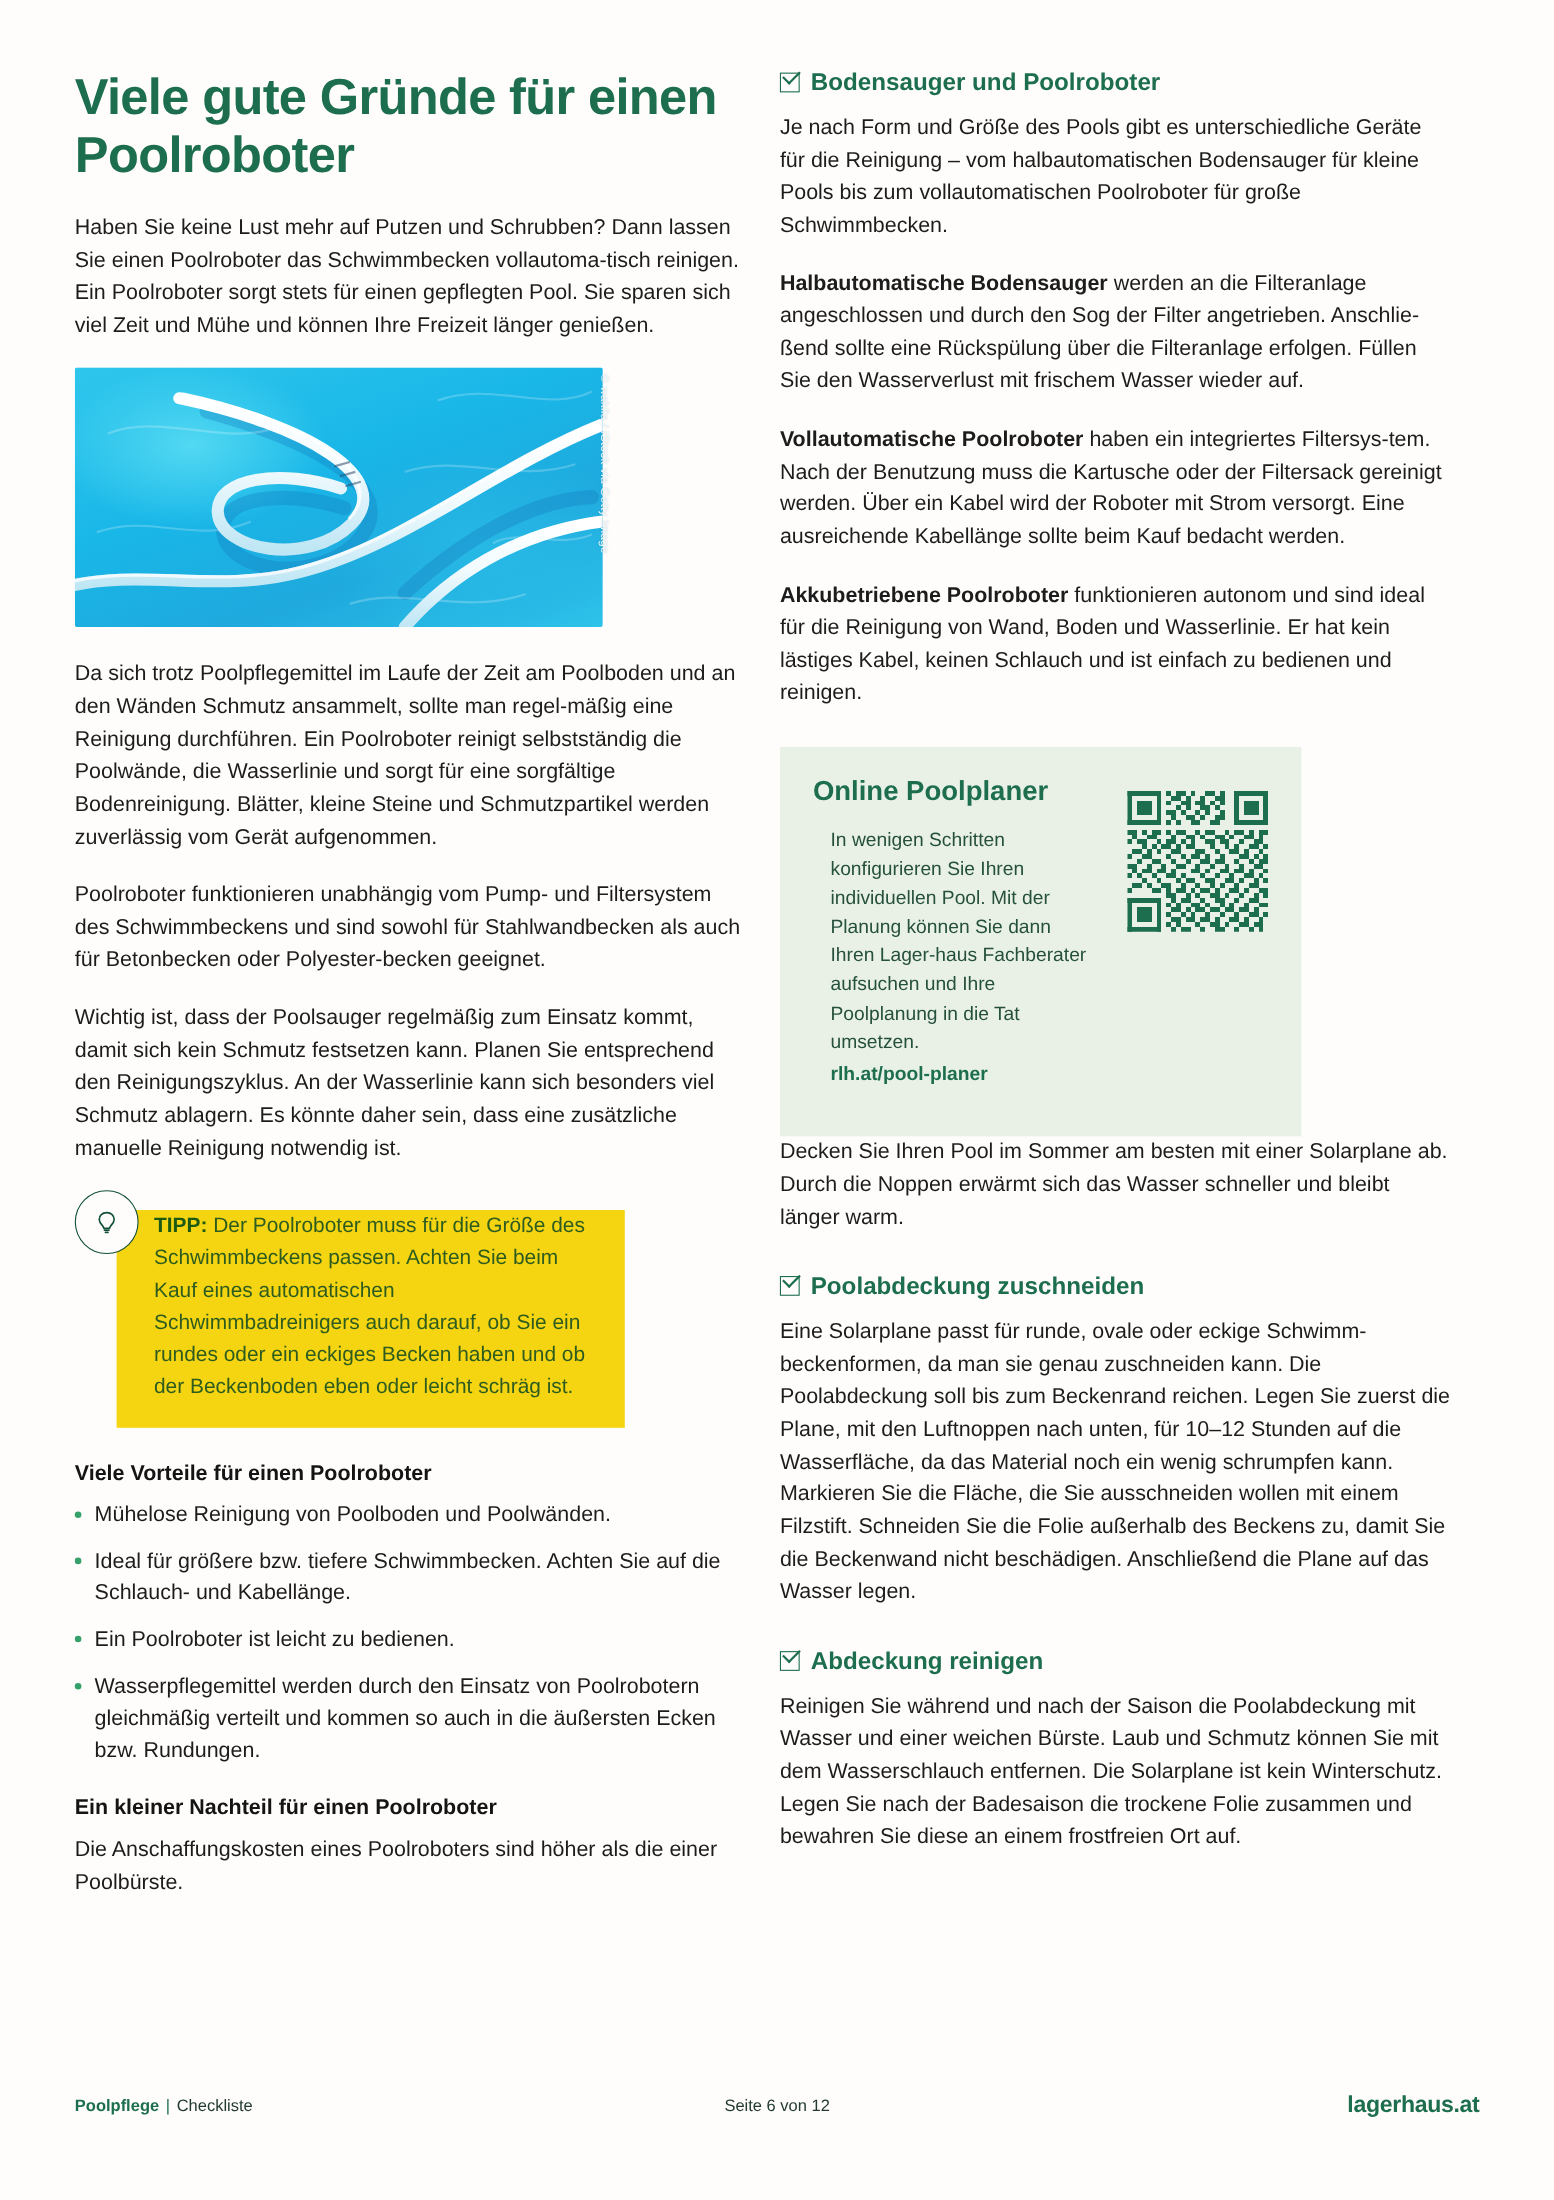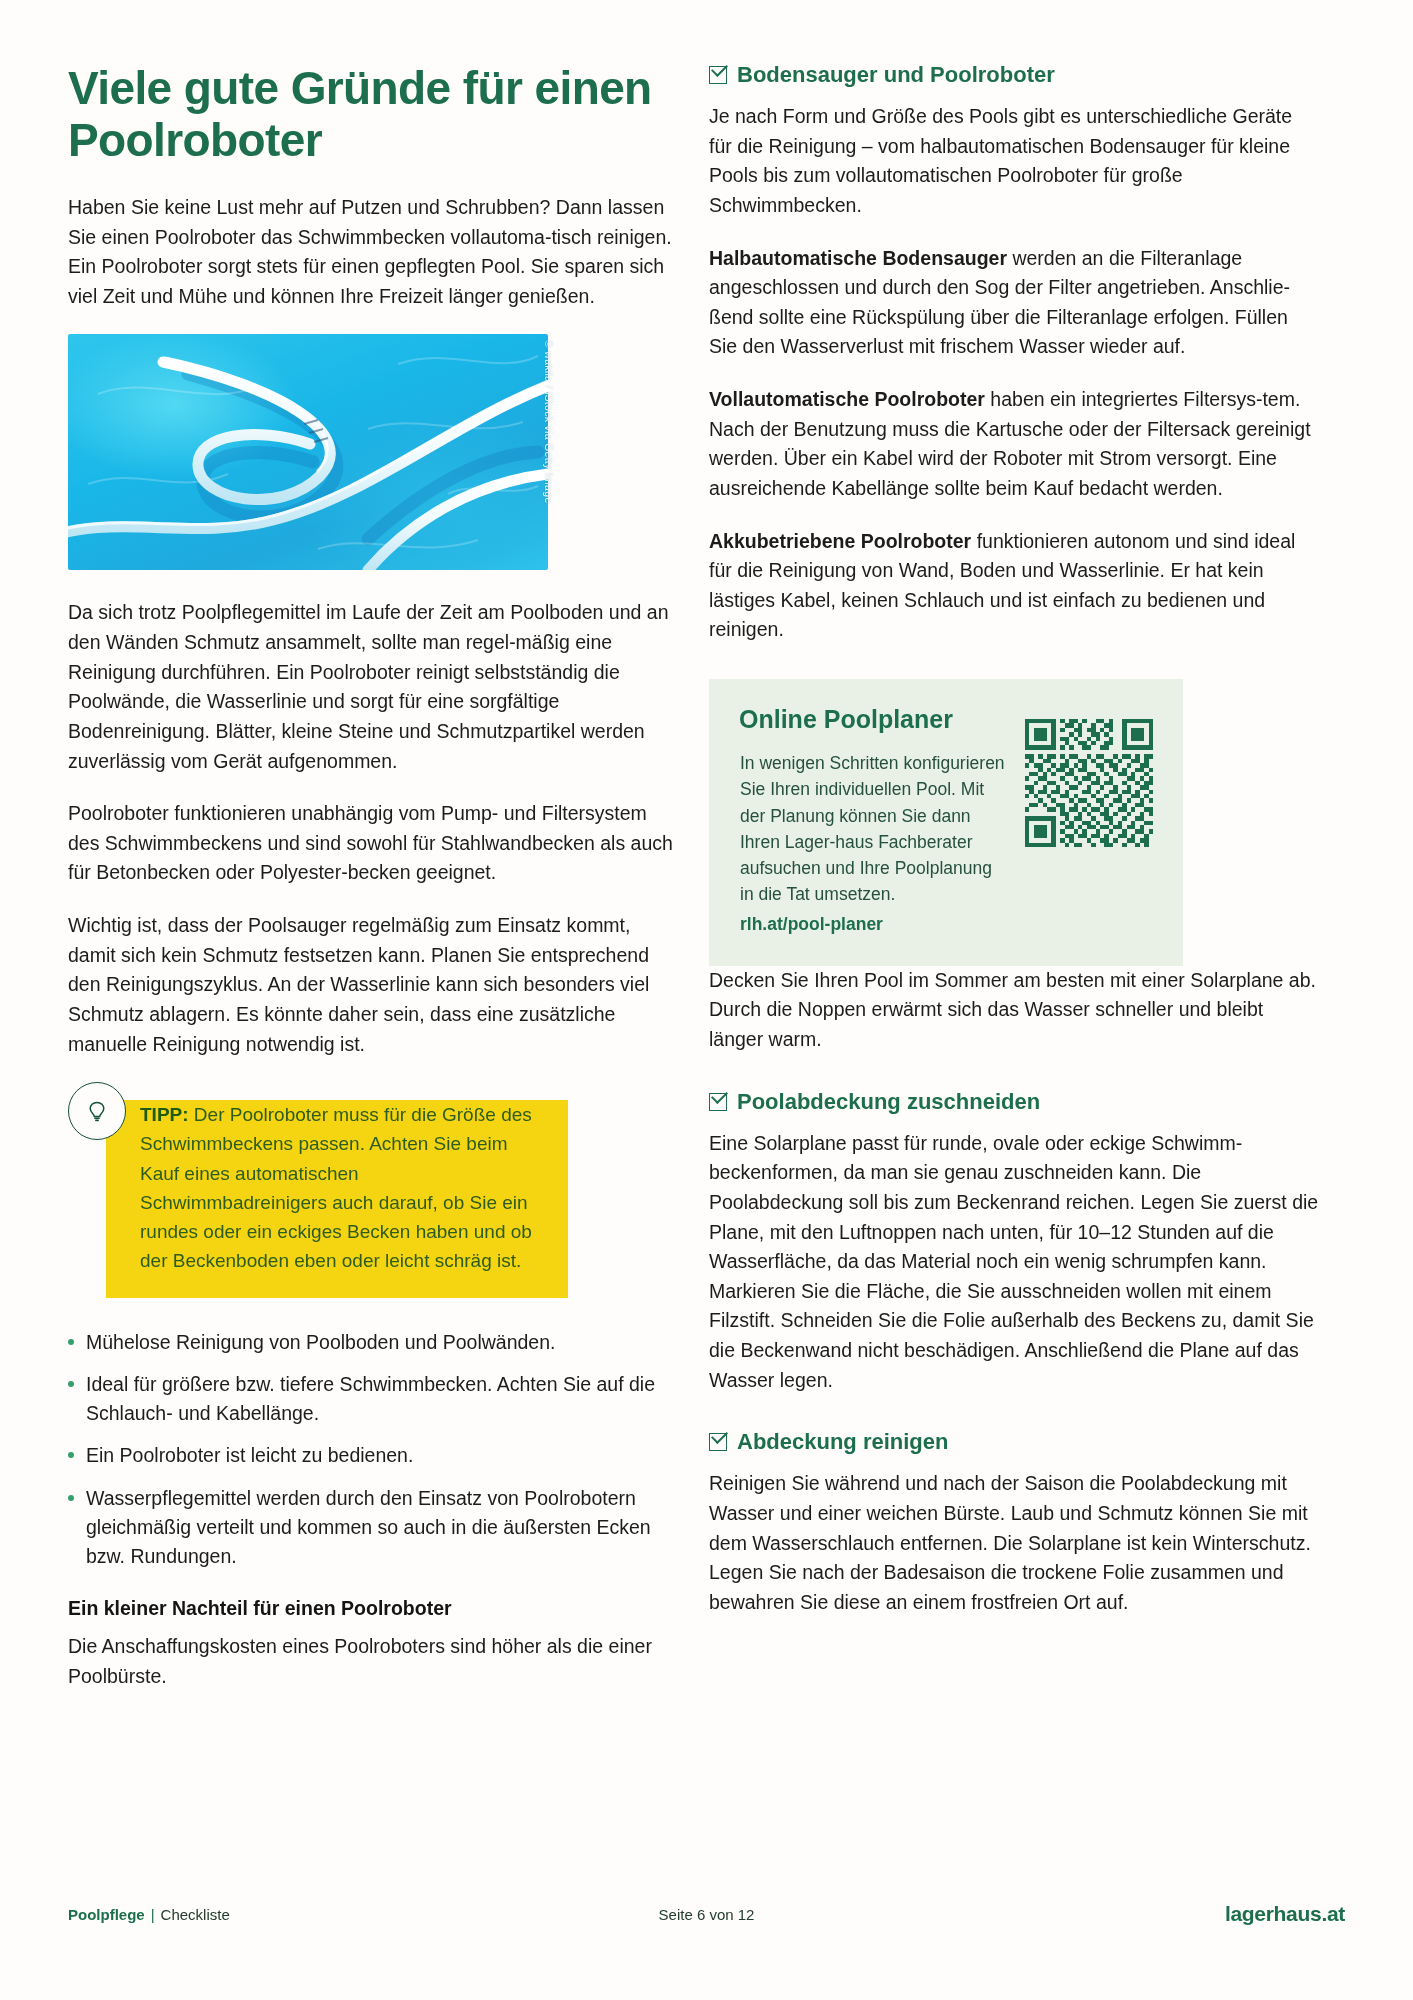--- a/index.html
+++ b/index.html
@@ -169,21 +169,21 @@
   .planer h3 {
     font-size:25px;
     font-weight:700;
     color:#1d6e4e;
     margin:0 0 16px 0;
   }
   .planer p {
     font-size:17.5px;
     line-height:1.5;
     color:#25503c;
-    margin:1px;
+    margin:16px;
   }
   .planer .url { font-weight:700; display:block; margin-top:3px; color:#1d6e4e; }
   .qr { width:128px; height:128px; flex:none; margin-top:14px; }
 
   
   .footer {
     position:absolute;
     left:68px; right:68px; bottom:74px;
     display:flex; align-items:center;
     font-size:15px;
@@ -265,20 +265,21 @@
             <path d="M14 5.4 C9.9 5.4 7.2 8.3 7.2 11.6 C7.2 14.0 8.7 15.6 10.0 17.0 C10.8 17.9 11.2 18.5 11.3 19.6 L16.7 19.6 C16.8 18.5 17.2 17.9 18.0 17.0 C19.3 15.6 20.8 14.0 20.8 11.6 C20.8 8.3 18.1 5.4 14 5.4 Z" fill="none" stroke="#12503a" stroke-width="1.5" stroke-linejoin="round"></path>
             <rect x="11.2" y="20.4" width="5.6" height="1.7" rx="0.6" fill="#12503a"></rect>
             <rect x="12.1" y="22.6" width="3.8" height="1.6" rx="0.7" fill="#12503a"></rect>
           </svg>
         </div>
         <div class="tipp-box">
           <b>TIPP:</b><span> Der Poolroboter muss für die Größe des Schwimmbeckens passen. Achten Sie beim Kauf eines automatischen Schwimmbadreinigers auch darauf, ob Sie ein rundes oder ein eckiges Becken haben und ob der Beckenboden eben oder leicht schräg ist.</span>
         </div>
       </div>
 
+      <h3 class="sub">Viele Vorteile für einen Poolroboter</h3>
       <ul class="bullets">
         <li>Mühelose Reinigung von Poolboden und Poolwänden.</li>
         <li>Ideal für größere bzw. tiefere Schwimmbecken. Achten Sie auf die Schlauch- und Kabellänge.</li>
         <li>Ein Poolroboter ist leicht zu bedienen.</li>
         <li>Wasserpflegemittel werden durch den Einsatz von Poolrobotern gleichmäßig verteilt und kommen so auch in die äußersten Ecken bzw. Rundungen.</li>
       </ul>
 
       <h3 class="sub">Ein kleiner Nachteil für einen Poolroboter</h3>
       <p class="body">Die Anschaffungskosten eines Poolroboters sind höher als die einer Poolbürste.</p>
 

